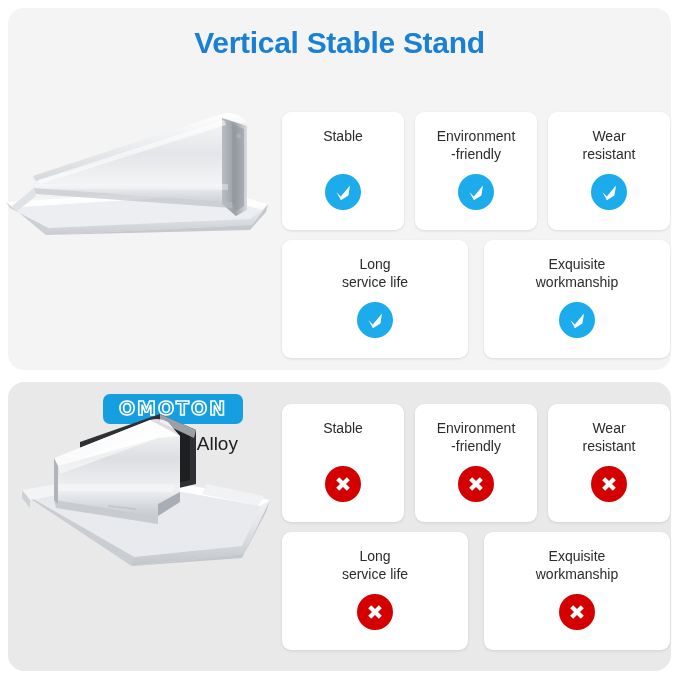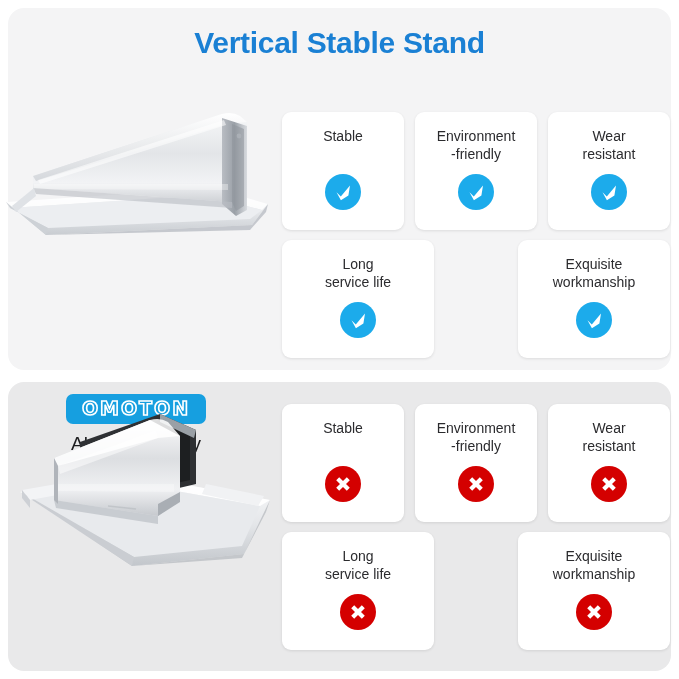--- a/index.html
+++ b/index.html
@@ -111,21 +111,21 @@
     background: #ffffff;
     border-radius: 9px;
     box-shadow: 0 1px 3px rgba(0,0,0,0.10);
     box-sizing: border-box;
     display: flex;
     flex-direction: column;
     align-items: center;
     padding-top: 16px;
   }
   .card.w3 { width: 122px; height: 118px; }
-  .card.w2 { width: 152px; height: 118px; }
+  .card.w2 { width: 186px; height: 118px; }
 
   .card-label {
     font-size: 14px;
     color: #2b2b2e;
     line-height: 1.25;
     text-align: center;
     min-height: 35px;
   }
 
   .mark {
@@ -197,21 +197,21 @@
 
         <path d="M38 96 L224 36 L226 41 L40 100 Z" fill="#ffffff" opacity="0.55"></path>
         <path d="M34 100 L228 100 L228 106 L34 105 Z" fill="#ffffff" opacity="0.35"></path>
 
         <path d="M33 104 L232 118 L232 124 L36 110 Z" fill="#b9bdc3" opacity="0.6"></path>
 
         <path d="M12 122 L34 104 L36 112 L16 128 Z" fill="#dfe2e6"></path>
       </svg>
     </div>
 
-    <div class="badge-block" style="top:150px; position:relative;">
+    <div class="badge-block" style="top:150px; position:relative;padding-left:37px;">
       <span class="badge badge-omoton">OMOTON</span>
       <div class="material">Aluminum Alloy</div>
     </div>
   </div>
 
   <div class="cards cards-top">
     <div class="card w3">
       <div class="card-label">Stable</div>
       <div class="mark mark-check">
         <svg width="22" height="22" viewBox="0 0 22 22">

